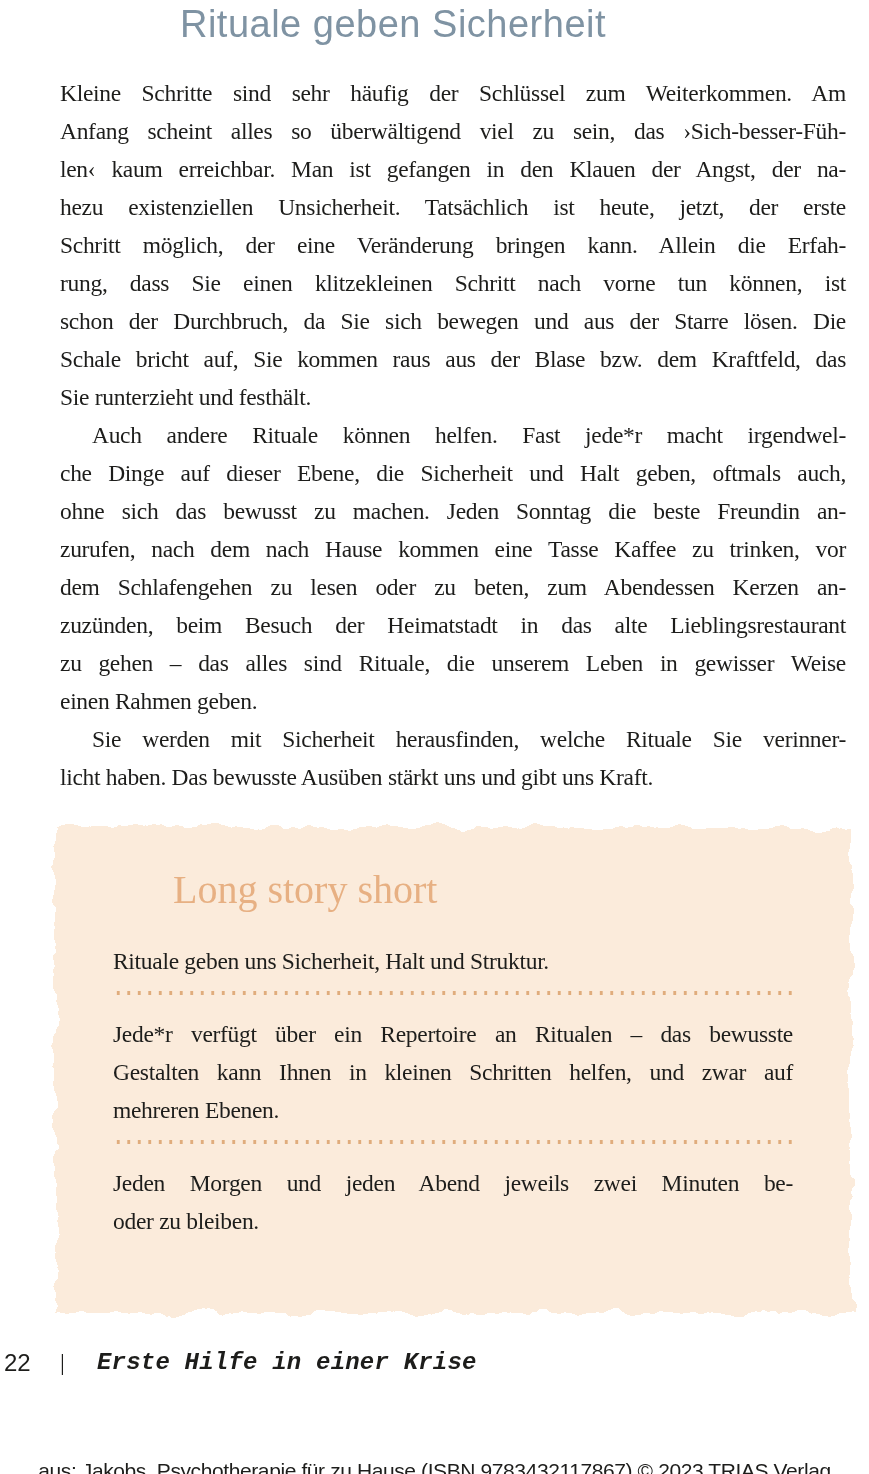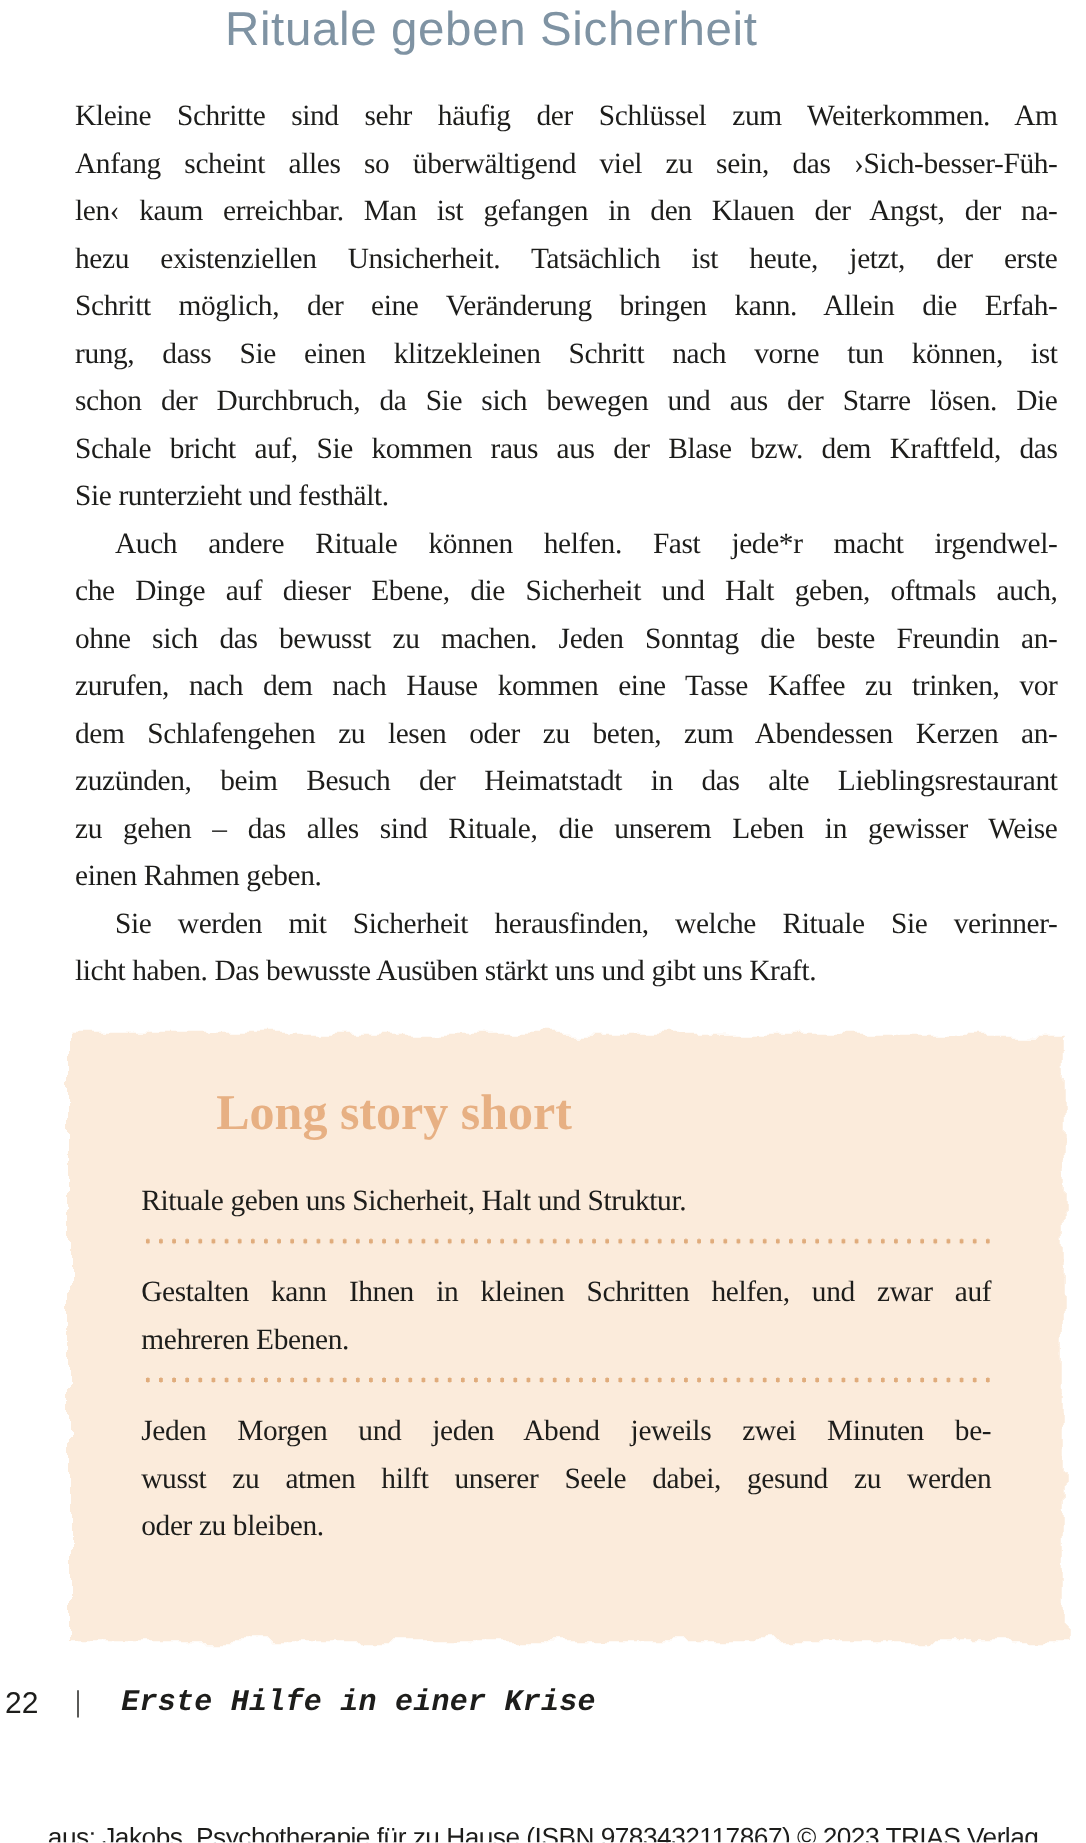--- a/index.html
+++ b/index.html
@@ -41,21 +41,21 @@
   .line.indent{ text-indent:32px; }
   .callout{ position:absolute; top:813px; left:0; width:869px; height:515px; }
   .callout-bg{ position:absolute; top:0; left:0; }
   .callout-content{
     position:absolute;
     top:55px; left:113px; width:680px;
   }
   .callout-heading{
     margin:0 0 0 60px;
     font-family:"Liberation Serif", serif;
-    font-weight:700;
+    font-weight:400;
     font-size:40px;
     line-height:44px;
     color:#e7b083;
   }
   .callout-items{ margin-top:30px; }
   .callout-item{ margin:0; }
   .dots{
     height:8px;
     margin:9px 0 18px 0;
     background-image:radial-gradient(ellipse 2.4px 3.2px at center, #e0ac7c 62%, rgba(224,172,124,0) 66%);
@@ -140,27 +140,27 @@
       <rect x="56" y="14" width="795" height="486" fill="#fbebdb" filter="url(#roughEdge)"></rect>
     </svg>
     <div class="callout-content">
       <h2 class="callout-heading">Long story short</h2>
       <div class="callout-items">
           <div class="callout-item">
             <div class="line last">Rituale geben uns Sicherheit, Halt und Struktur.</div>
           </div>
           <div class="dots"></div>
           <div class="callout-item">
+            <div class="line">Jede*r verfügt über ein Repertoire an Ritualen – das bewusste</div>
             <div class="line">Gestalten kann Ihnen in kleinen Schritten helfen, und zwar auf</div>
             <div class="line last">mehreren Ebenen.</div>
           </div>
           <div class="dots"></div>
           <div class="callout-item">
             <div class="line">Jeden Morgen und jeden Abend jeweils zwei Minuten be-</div>
-            <div class="line">wusst zu atmen hilft unserer Seele dabei, gesund zu werden</div>
             <div class="line last">oder zu bleiben.</div>
           </div>
         </div>
     </div>
   </div>
 
   <div class="footer">
     <span class="pagenum">22</span>
     <span class="sep">|</span>
     <span class="chapter">Erste Hilfe in einer Krise</span>

